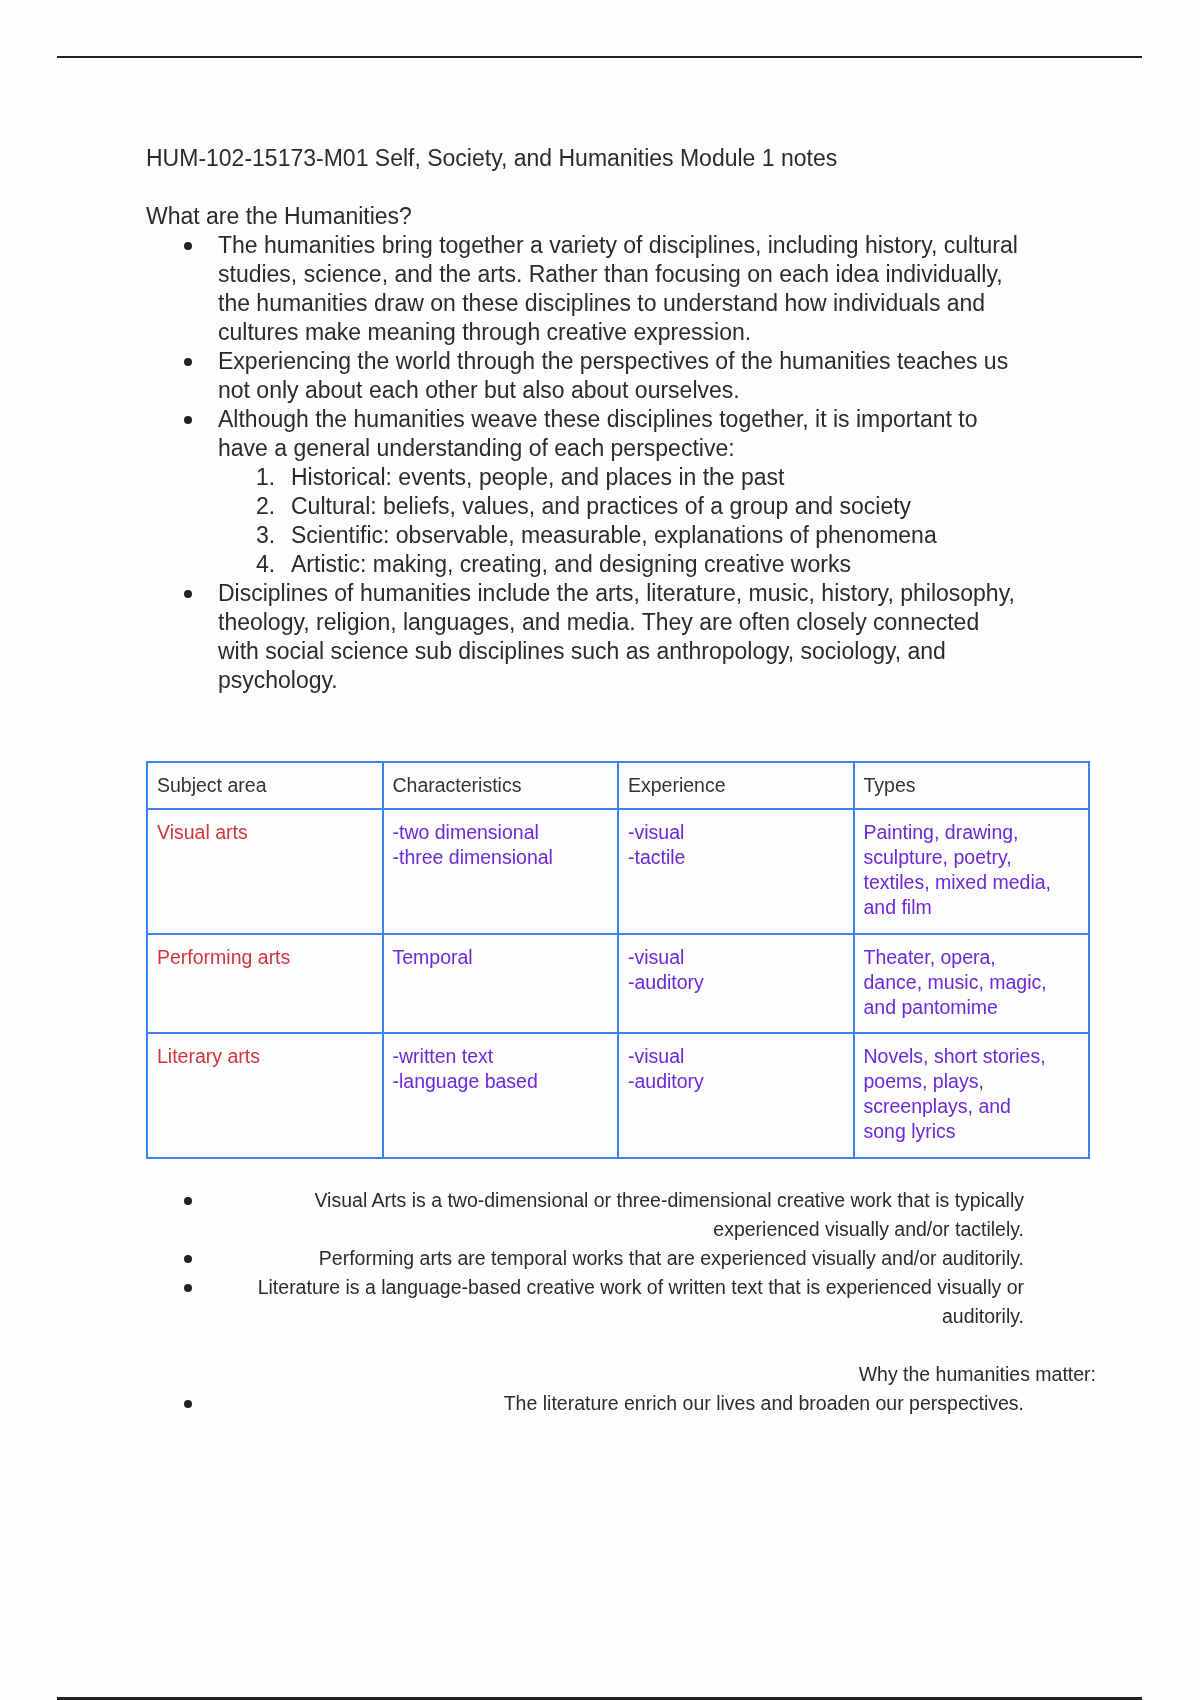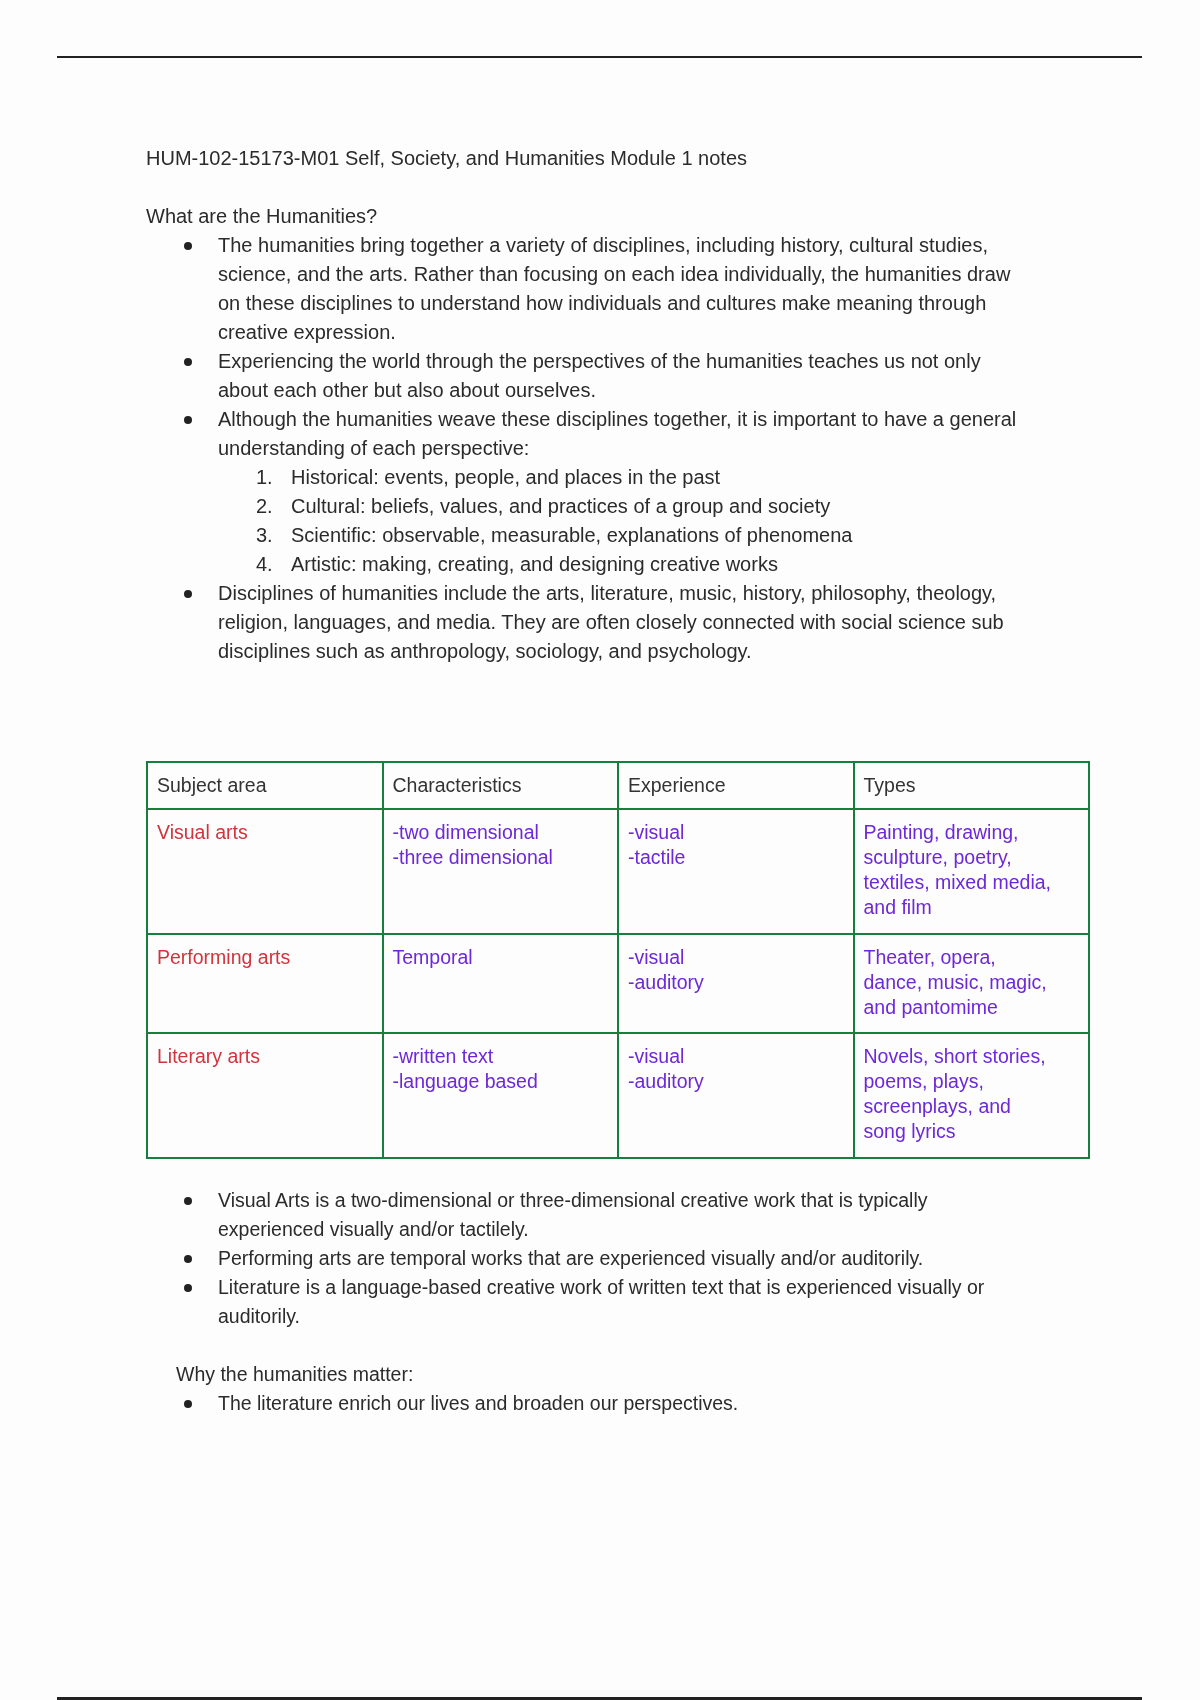--- a/index.html
+++ b/index.html
@@ -5,49 +5,49 @@
   html, body { margin: 0; padding: 0; }
   body {
     width: 1200px; height: 1700px; position: relative; overflow: hidden;
     background: #fdfdfd;
     font-family: "Liberation Sans", sans-serif;
     color: #2b2b2b;
   }
   .rule { position: absolute; left: 57px; width: 1085px; height: 2px; background: #222; }
   .rule.top { top: 56px; }
   .rule.bottom { top: 1697px; height: 3px; }
-  .doc { position: absolute; left: 146px; top: 144px; width: 950px; font-size: 20px; line-height: 29px; }
+  .doc { position: absolute; left: 146px; top: 144px; width: 950px; font-size: 23px; line-height: 29px; }
   .title { margin: 0 0 29px 0; }
   .heading { margin: 0; }
   ul.bullets { list-style: none; margin: 0; padding: 0; }
   ul.bullets > li { position: relative; padding-left: 72px; }
   ul.bullets > li::before {
     content: ""; position: absolute; left: 38px; top: 11px;
     width: 8px; height: 8px; border-radius: 50%; background: #222;
   }
   .list-block { position: relative; }
   .num-item { position: relative; height: 29px; }
   .num-item .n { position: absolute; left: 110px; top: 0; }
   .num-item .t { position: absolute; left: 145px; top: 0; white-space: nowrap; }
   .b1 { width: 878px; }
   table.subjects {
     position: absolute; left: 146px; top: 761px; width: 944px;
     border-collapse: collapse; table-layout: fixed; font-size: 19.5px; line-height: 25px;
   }
   table.subjects td {
-    border: 2px solid #15803d; vertical-align: top; padding: 10px 9px 0 9px; width: 25%;
+    border: 2px solid #3b82f6; vertical-align: top; padding: 10px 9px 0 9px; width: 25%;
   }
   table.subjects tr.head td { height: 35px; color: #333; }
   table.subjects tr.r1 td { height: 113px; }
   table.subjects tr.r2 td { height: 87px; }
   table.subjects tr.r3 td { height: 113px; }
   .red { color: #d0343e; }
   .blue { color: #6d28d9; }
   .line { display: block; }
-  .after { position: absolute; left: 146px; top: 1186px; width: 950px; font-size: 19.5px; line-height: 29px; }
+  .after { position: absolute; left: 146px; top: 1186px; width: 950px; font-size: 19.5px; line-height: 29px; text-align: right; }
   .why { margin-top: 29px; margin-left: 30px; }
 </style>
 </head>
 <body>
 
 <div class="rule top"></div>
 
 <div class="doc">
   <p class="title">HUM-102-15173-M01 Self, Society, and Humanities Module 1 notes</p>
   <p class="heading">What are the Humanities?</p>

